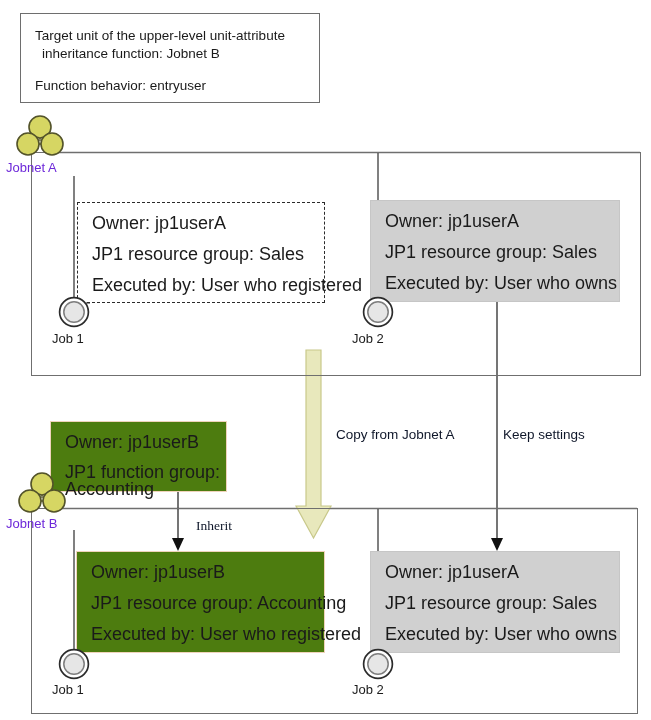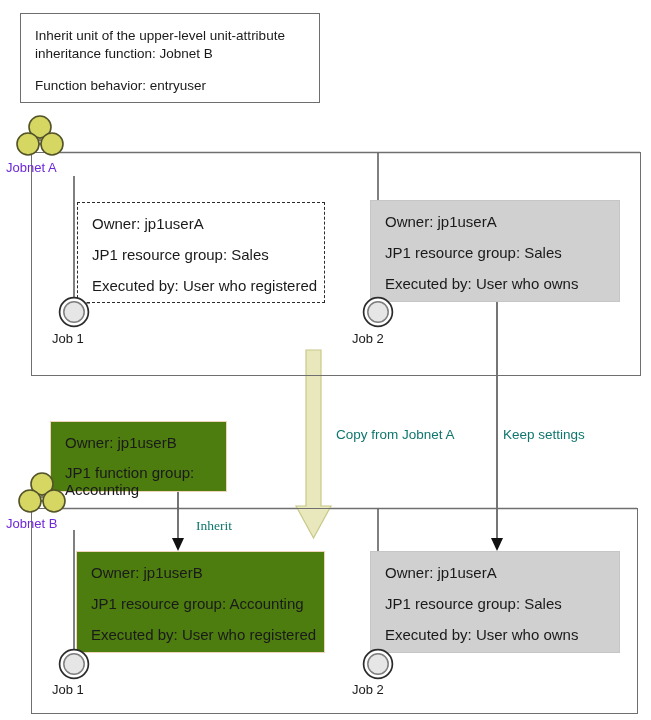--- a/index.html
+++ b/index.html
@@ -33,21 +33,21 @@
   }
   #note-box .note-line {
     position: absolute;
     left: 14px;
     font-size: 13.5px;
     line-height: 18px;
     white-space: pre;
     color: #1a1a1a;
   }
   #note-l1 { top: 13px; }
-  #note-l2 { top: 31px; }
+  #note-l2 { top: 31px; margin-left: 7px; }
   #note-l3 { top: 63px; }
 
   
   .jobnet-frame {
     border: 1.4px solid #6f6f6f;
     box-sizing: border-box;
     background: transparent;
   }
   #jobnet-a-frame {
     left: 31px;
@@ -77,21 +77,21 @@
   }
   #jobnet-a-label { left: 6px; top: 160px; }
   #jobnet-b-label { left: 6px; top: 516px; }
 
   
   .attr-box {
     box-sizing: border-box;
     padding: 12px 0 0 14px;
   }
   .attr-box .attr-line {
-    font-size: 15px;
+    font-size: 18px;
     line-height: 17px;
     white-space: pre;
     margin-bottom: 14px;
     color: #1a1a1a;
   }
   .attr-box .attr-line:last-child { margin-bottom: 0; }
 
   .box-dashed {
     border: 1.6px dashed #2b2b2b;
     background: transparent;
@@ -129,21 +129,21 @@
   #job1b-node { left: 58px;  top: 648px; }
   #job1b-label { left: 52px; top: 682px; }
   #job2b-node { left: 362px; top: 648px; }
   #job2b-label { left: 352px; top: 682px; }
 
   
   .conn-label {
     font-size: 13.5px;
     line-height: 16px;
     white-space: nowrap;
-    color: #0f766e;
+    color: #0f172a;
   }
   #label-copy { left: 336px; top: 427px; }
   #label-keep { left: 503px; top: 427px; }
   #label-inherit { left: 196px; top: 518px; font-family: Liberation Serif, serif; }
 
   
   #line-layer {
     left: 0; top: 0;
     width: 651px; height: 720px;
     pointer-events: none;
@@ -170,21 +170,21 @@
     <line x1="74" y1="530" x2="74" y2="650" stroke="#4a4a4a" stroke-width="1.4"></line>
     <line x1="378" y1="509" x2="378" y2="650" stroke="#4a4a4a" stroke-width="1.4"></line>
 
     <line x1="178" y1="492" x2="178" y2="540" stroke="#2b2b2b" stroke-width="1.3"></line>
     <polygon points="172,538 184,538 178,551" fill="#111111"></polygon>
 
     <polygon points="306,350 321,350 321,506 331,506 313.5,538 296,506 306,506" fill="#e8e8bc" stroke="#c8c88a" stroke-width="1.2" stroke-linejoin="miter"></polygon>
   </svg>
 
   <div class="abs" id="note-box">
-    <div class="note-line" id="note-l1">Inherit unit of the upper-level unit-attribute</div>
+    <div class="note-line" id="note-l1">Target unit of the upper-level unit-attribute</div>
     <div class="note-line" id="note-l2">inheritance function: Jobnet B</div>
     <div class="note-line" id="note-l3">Function behavior: entryuser</div>
   </div>
 
   <div class="abs jobnet-frame" id="jobnet-a-frame"></div>
 
   <div class="abs jobnet-icon" id="jobnet-a-icon">
     <svg viewBox="0 0 52 42" width="52" height="42">
       <circle cx="26" cy="12" r="11" fill="#d6d663" stroke="#53532a" stroke-width="1.6"></circle>
       <circle cx="14" cy="29" r="11" fill="#d6d663" stroke="#53532a" stroke-width="1.6"></circle>

